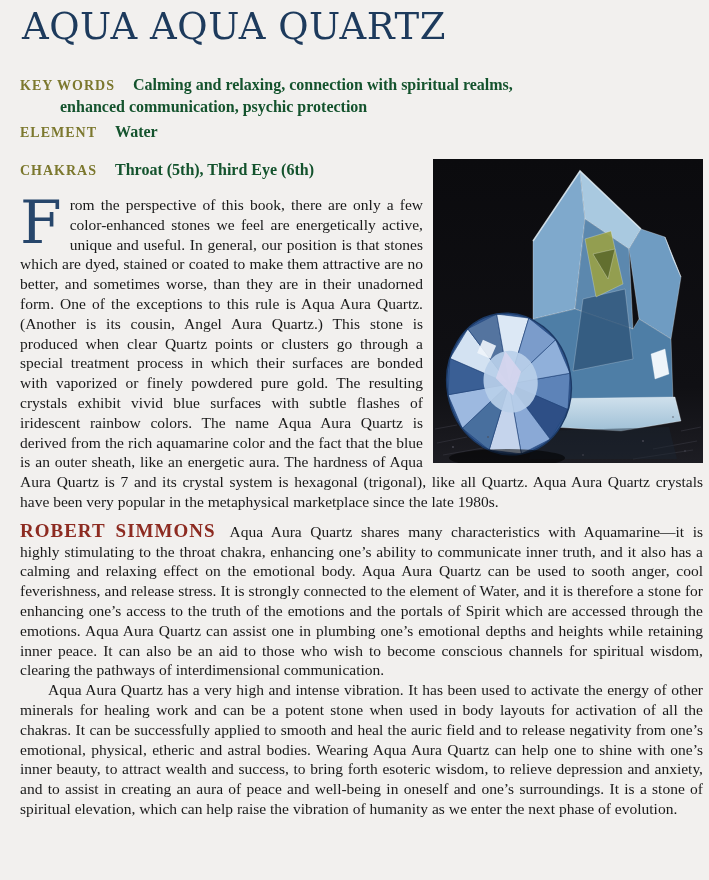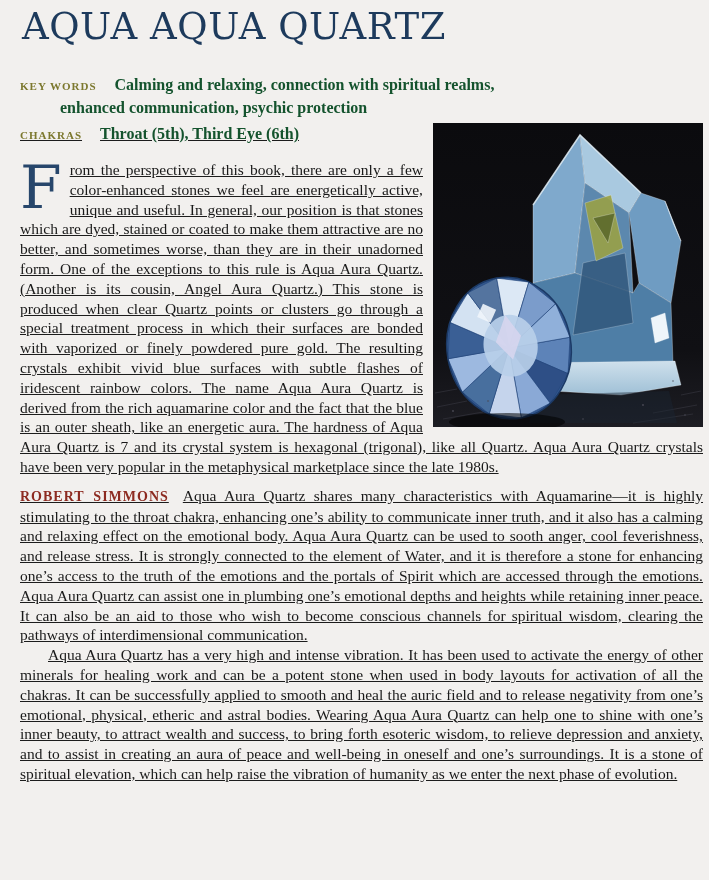--- a/index.html
+++ b/index.html
@@ -28,31 +28,31 @@
   .meta-row {
     padding-left: 40px;
     text-indent: -40px;
     line-height: 21px;
     margin-bottom: 4px;
     font-size: 16px;
   }
   .row-keywords { max-width: 462px; }
   .meta-label {
     font-family: "Liberation Serif", serif;
-    font-size: 11px;
+    font-size: 14px;
     font-weight: bold;
     letter-spacing: 1px;
     color: #7c782e;
     margin-right: 18px;
   }
   .meta-value {
     font-weight: bold;
     color: #14532d;
   }
-  .flow { margin-top: 5px; text-decoration: underline; }
+  .flow { margin-top: 16px; }
   .photo-figure {
     float: right;
     width: 270px; height: 304px;
     margin: 0 0 8px 10px;
     padding: 0;
     background: #0d0d10;
   }
   .photo-figure svg { display: block; }
   .chakras-block { margin-bottom: 14px; }
   p.body-text {
@@ -68,37 +68,40 @@
     font-family: "DejaVu Serif", "Liberation Serif", serif;
     font-size: 60px;
     line-height: 48px;
     color: #27466b;
     margin: 3px 8px 0 0;
   }
   p.rs-para { margin-bottom: 0; }
   .rs-label {
     font-family: "Liberation Serif", serif;
     font-weight: bold;
-    font-size: 14px;
+    font-size: 19px;
     letter-spacing: 1px;
     color: #8d2b21;
     margin-right: 14px;
   }
   p.indented { text-indent: 28px; }
 </style>
 </head>
 <body>
 
 <div class="page">
 
   <h1 class="title">AQUA AQUA QUARTZ</h1>
 
   <div class="meta">
     <div class="meta-row row-keywords">
       <span class="meta-label">KEY WORDS</span><span class="meta-value">Calming and relaxing, connection with spiritual realms, enhanced communication, psychic protection</span>
+    </div>
+    <div class="meta-row">
+      <span class="meta-label">ELEMENT</span><span class="meta-value">Water</span>
     </div>
   </div>
 
   <div class="flow">
 
     <figure class="photo-figure">
       <svg width="270" height="304" viewBox="0 0 270 304" xmlns="http://www.w3.org/2000/svg">
         <defs>
           <linearGradient id="bgGrad" x1="0" y1="0" x2="0" y2="1">
             <stop offset="0" stop-color="#0b0b0e"></stop>

